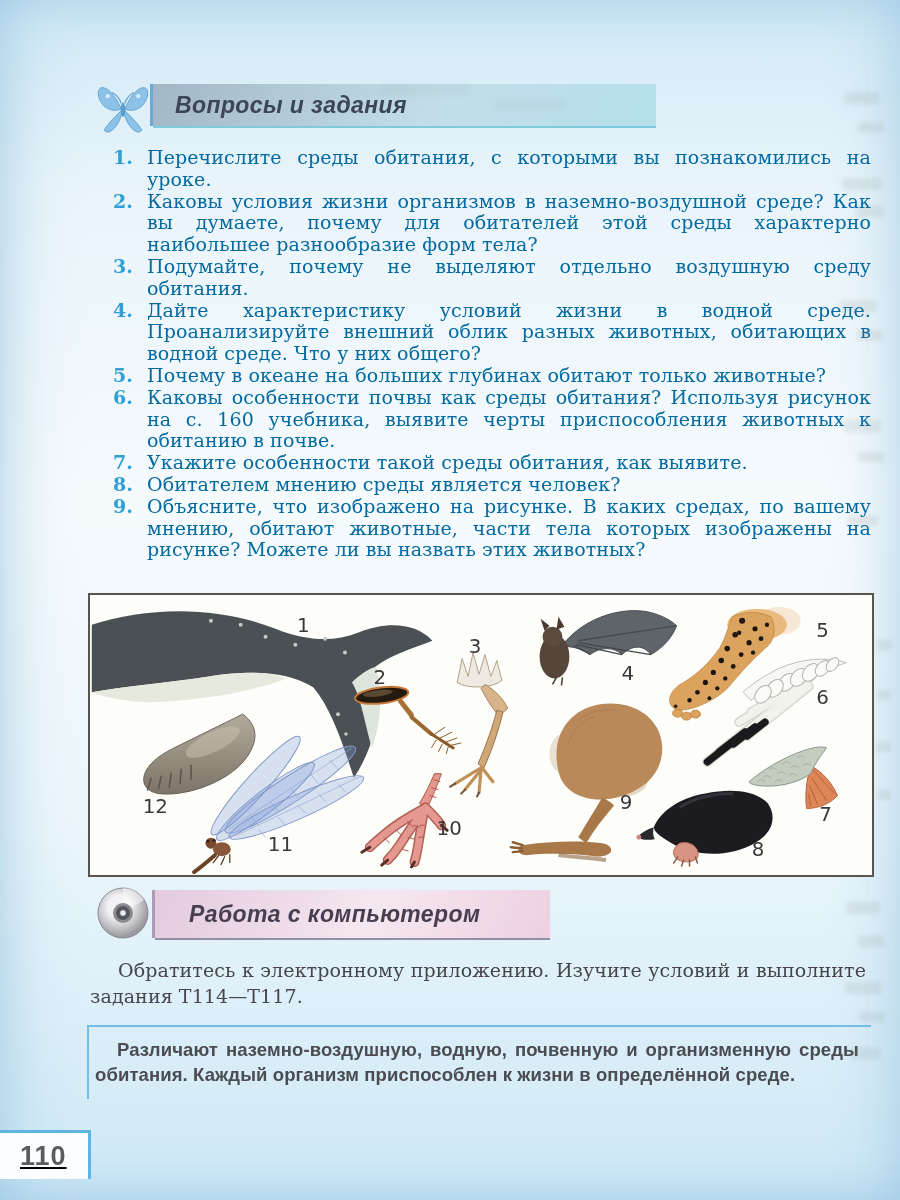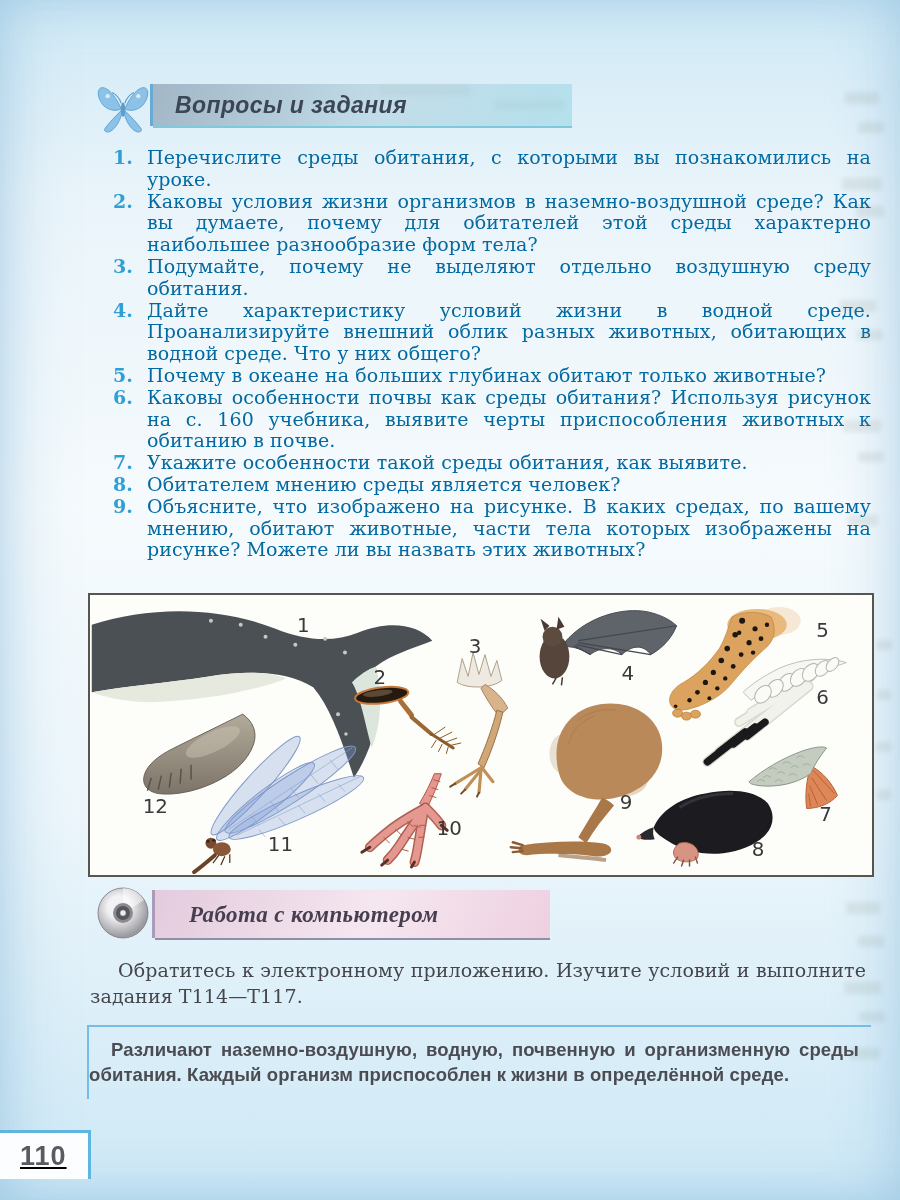--- a/index.html
+++ b/index.html
@@ -7,37 +7,37 @@
     width:900px;height:1200px;position:relative;overflow:hidden;
     background:linear-gradient(180deg,#cfe9f6 0%,#e9f4fa 16%,#f5fafd 42%,#ecf6fb 68%,#cde8f6 100%);
     box-shadow:inset 45px 0 60px -35px rgba(150,195,225,.5), inset -45px 0 60px -35px rgba(150,195,225,.45),
                inset 0 25px 50px -25px rgba(150,195,225,.45), inset 0 -25px 50px -25px rgba(140,190,225,.5);
     font-family:"Liberation Sans",sans-serif;
   }
   .abs{position:absolute;}
   
   .vline1{left:150px;top:84px;width:3px;height:42px;background:#67abd4;}
   .bar1{
-    left:153px;top:84px;width:419px;height:42px;
+    left:153px;top:84px;width:503px;height:42px;
     background:linear-gradient(115deg,#a2b6c6 0%,#c2dde9 55%,#b4e0ec 100%);
     border-bottom:2px solid #7ecadc;
     display:flex;align-items:center;
   }
   .vline2{left:152px;top:890px;width:3px;height:48px;background:#ab9ab8;}
   .bar2{
     left:155px;top:890px;width:395px;height:48px;
     background:linear-gradient(115deg,#e3cbdd 0%,#f5e7f0 55%,#eed0e0 100%);
     border-bottom:2px solid #8f8fa8;
     display:flex;align-items:center;
   }
   .bar-title{
     font:italic bold 23px/1 "Liberation Sans",sans-serif;
     letter-spacing:.4px;color:#3c4654;padding-left:22px;white-space:nowrap;
   }
-  .bar2 .bar-title{color:#473f4f;padding-left:34px;font-family:Liberation Serif, serif;}
+  .bar2 .bar-title{color:#473f4f;padding-left:34px;}
   
   .q-list{left:113px;top:147px;width:758px;}
   .q-row{display:flex;align-items:flex-start;}
   .q-num{
     flex:0 0 34px;font:bold 19px/21.8px "DejaVu Serif",serif;color:#2f9fd6;
   }
   .q-text{
     flex:1;font:19px/21.8px "DejaVu Serif",serif;color:#0369a1;
     text-align:justify;letter-spacing:.1px;
   }
@@ -50,21 +50,21 @@
   
   .para{
     left:90px;top:957px;width:776px;
     font:19px/26px "DejaVu Serif",serif;color:#45454b;text-align:justify;
     text-indent:28px;letter-spacing:.1px;
   }
   
   .summary{
     left:87px;top:1025px;width:784px;box-sizing:border-box;
     border-top:2px solid #74bee6;border-left:2px solid #74bee6;
-    padding:10px 12px 12px 0;
+    padding:10px 12px 12px 6px;
     font:bold 18.5px/25px "Liberation Sans",sans-serif;color:#4b4b52;
     text-align:justify;text-indent:22px;letter-spacing:.1px;
   }
   
   .pagenum-box{
     left:0;top:1130px;width:88px;height:46px;background:#fcfdfe;
     border-top:3px solid #5fb5e2;border-right:3px solid #5fb5e2;
     display:flex;align-items:center;text-decoration:underline;
   }
   .pagenum{font:600 27px "Liberation Sans",sans-serif;color:#585c62;padding-left:20px;letter-spacing:1px;}

